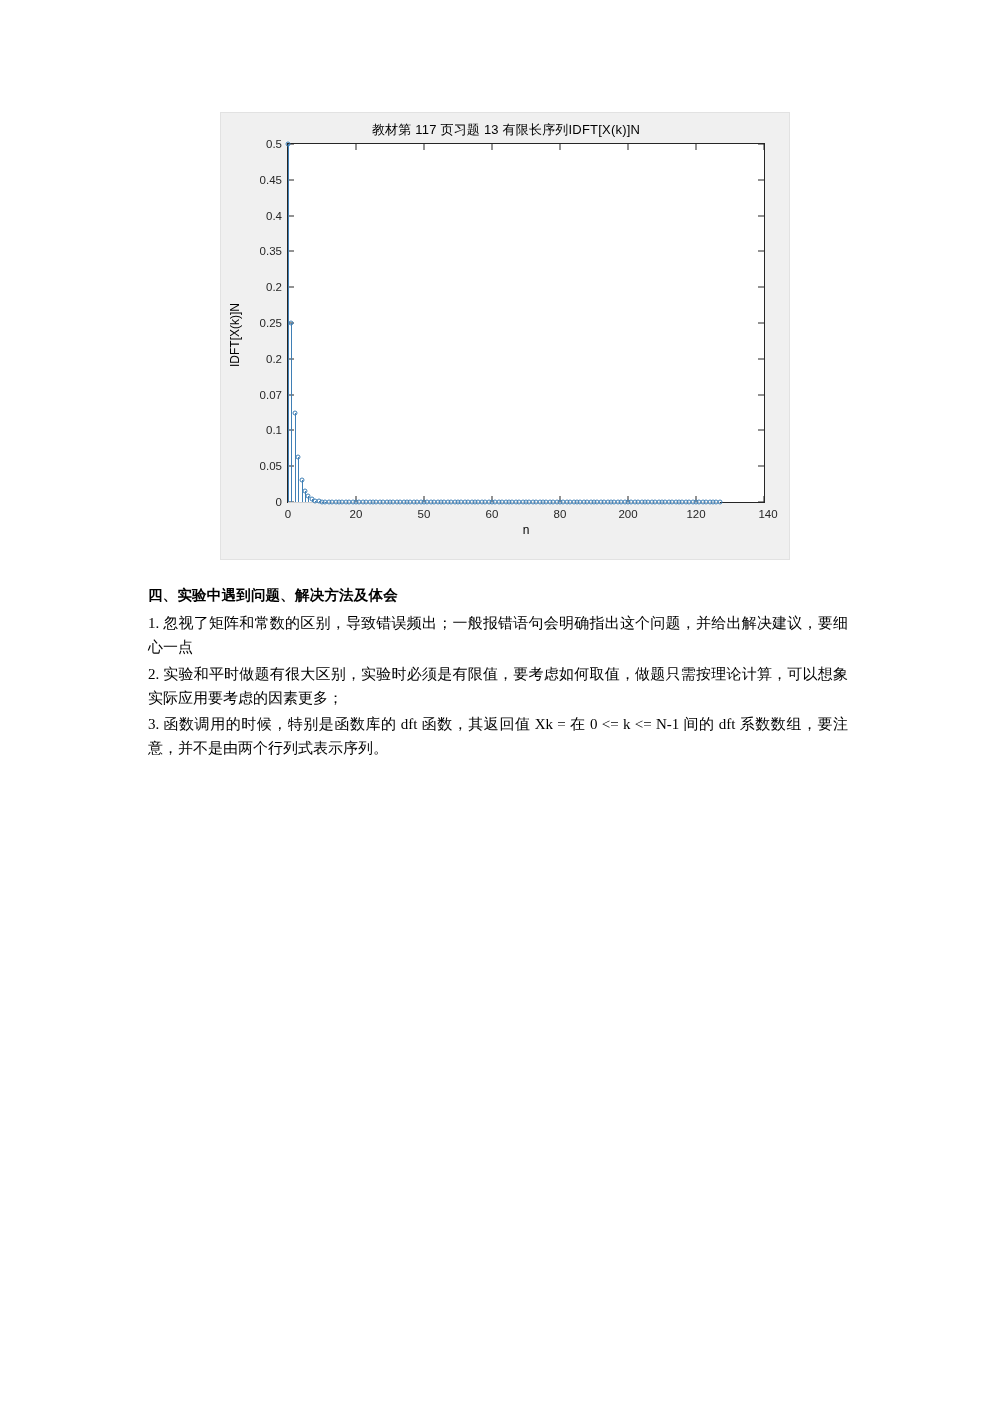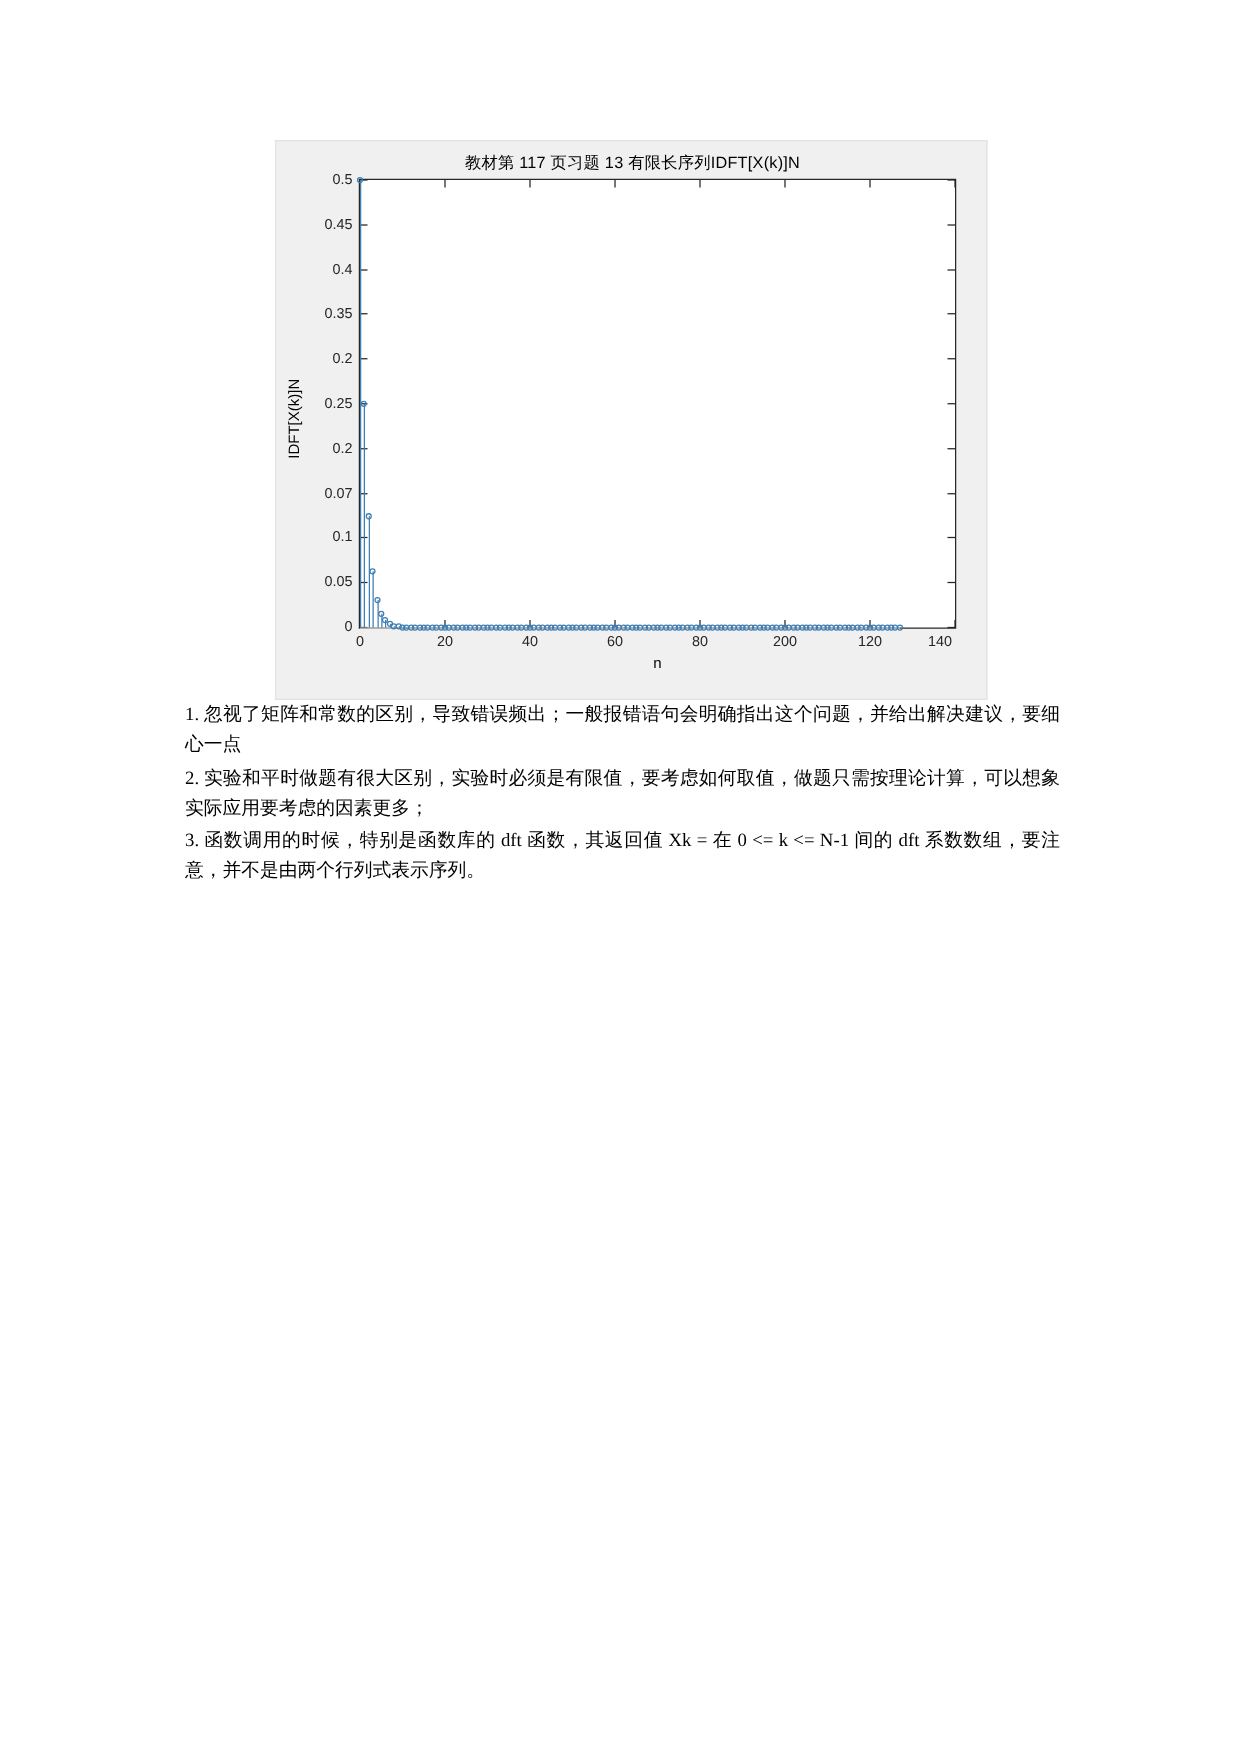--- a/index.html
+++ b/index.html
@@ -212,36 +212,36 @@
             <div class="ytickmark right" style="top: 35.8px;"></div>
             <div class="ytick" style="top: 0px;">0.5</div>
             <div class="ytickmark " style="top: 0px;"></div>
             <div class="ytickmark right" style="top: 0px;"></div>
             <div class="xtick" style="left: 0px;">0</div>
             <div class="xtickmark " style="left: 0px;"></div>
             <div class="xtickmark top" style="left: 0px;"></div>
             <div class="xtick" style="left: 68px;">20</div>
             <div class="xtickmark " style="left: 68px;"></div>
             <div class="xtickmark top" style="left: 68px;"></div>
-            <div class="xtick" style="left: 136px;">40</div>
+            <div class="xtick" style="left: 136px;">50</div>
             <div class="xtickmark " style="left: 136px;"></div>
             <div class="xtickmark top" style="left: 136px;"></div>
             <div class="xtick" style="left: 204px;">60</div>
             <div class="xtickmark " style="left: 204px;"></div>
             <div class="xtickmark top" style="left: 204px;"></div>
             <div class="xtick" style="left: 272px;">80</div>
             <div class="xtickmark " style="left: 272px;"></div>
             <div class="xtickmark top" style="left: 272px;"></div>
             <div class="xtick" style="left: 340px;">200</div>
             <div class="xtickmark " style="left: 340px;"></div>
             <div class="xtickmark top" style="left: 340px;"></div>
             <div class="xtick" style="left: 408px;">120</div>
             <div class="xtickmark " style="left: 408px;"></div>
             <div class="xtickmark top" style="left: 408px;"></div>
-            <div class="xtick" style="left: 464px;">140</div>
+            <div class="xtick" style="left: 480px;">140</div>
             <div class="xtickmark " style="left: 476px;"></div>
             <div class="xtickmark top" style="left: 476px;"></div>
             <div class="baseline" style="left: 0px; width: 431.8px; top: 358px;"></div>
             <div class="stem-line" style="left: 0px; top: 0px; height: 358px;"></div>
             <div class="stem-marker" style="left: 0px; bottom: 358px;"></div>
             <div class="stem-line" style="left: 3.4px; top: 179px; height: 179px;"></div>
             <div class="stem-marker" style="left: 3.4px; bottom: 179px;"></div>
             <div class="stem-line" style="left: 6.8px; top: 268.5px; height: 89.5px;"></div>
             <div class="stem-marker" style="left: 6.8px; bottom: 89.5px;"></div>
             <div class="stem-line" style="left: 10.2px; top: 313.25px; height: 44.75px;"></div>
@@ -377,18 +377,19 @@
             <div class="stem-marker" style="left: 414.8px; bottom: 0px;"></div>
             <div class="stem-marker" style="left: 418.2px; bottom: 0px;"></div>
             <div class="stem-marker" style="left: 421.6px; bottom: 0px;"></div>
             <div class="stem-marker" style="left: 425px; bottom: 0px;"></div>
             <div class="stem-marker" style="left: 428.4px; bottom: 0px;"></div>
             <div class="stem-marker" style="left: 431.8px; bottom: 0px;"></div>
           </div>
       </div>
     </div>
 
+    <div class="section-title">四、实验中遇到问题、解决方法及体会</div>
     <p class="para">1. 忽视了矩阵和常数的区别，导致错误频出；一般报错语句会明确指出这个问题，并给出解决建议，要细心一点</p>
     <p class="para">2. 实验和平时做题有很大区别，实验时必须是有限值，要考虑如何取值，做题只需按理论计算，可以想象实际应用要考虑的因素更多；</p>
     <p class="para">3. 函数调用的时候，特别是函数库的 dft 函数，其返回值 Xk = 在 0 &lt;= k &lt;= N-1 间的 dft 系数数组，要注意，并不是由两个行列式表示序列。</p>
 
   </div>
 </div>
 
 </body></html>

